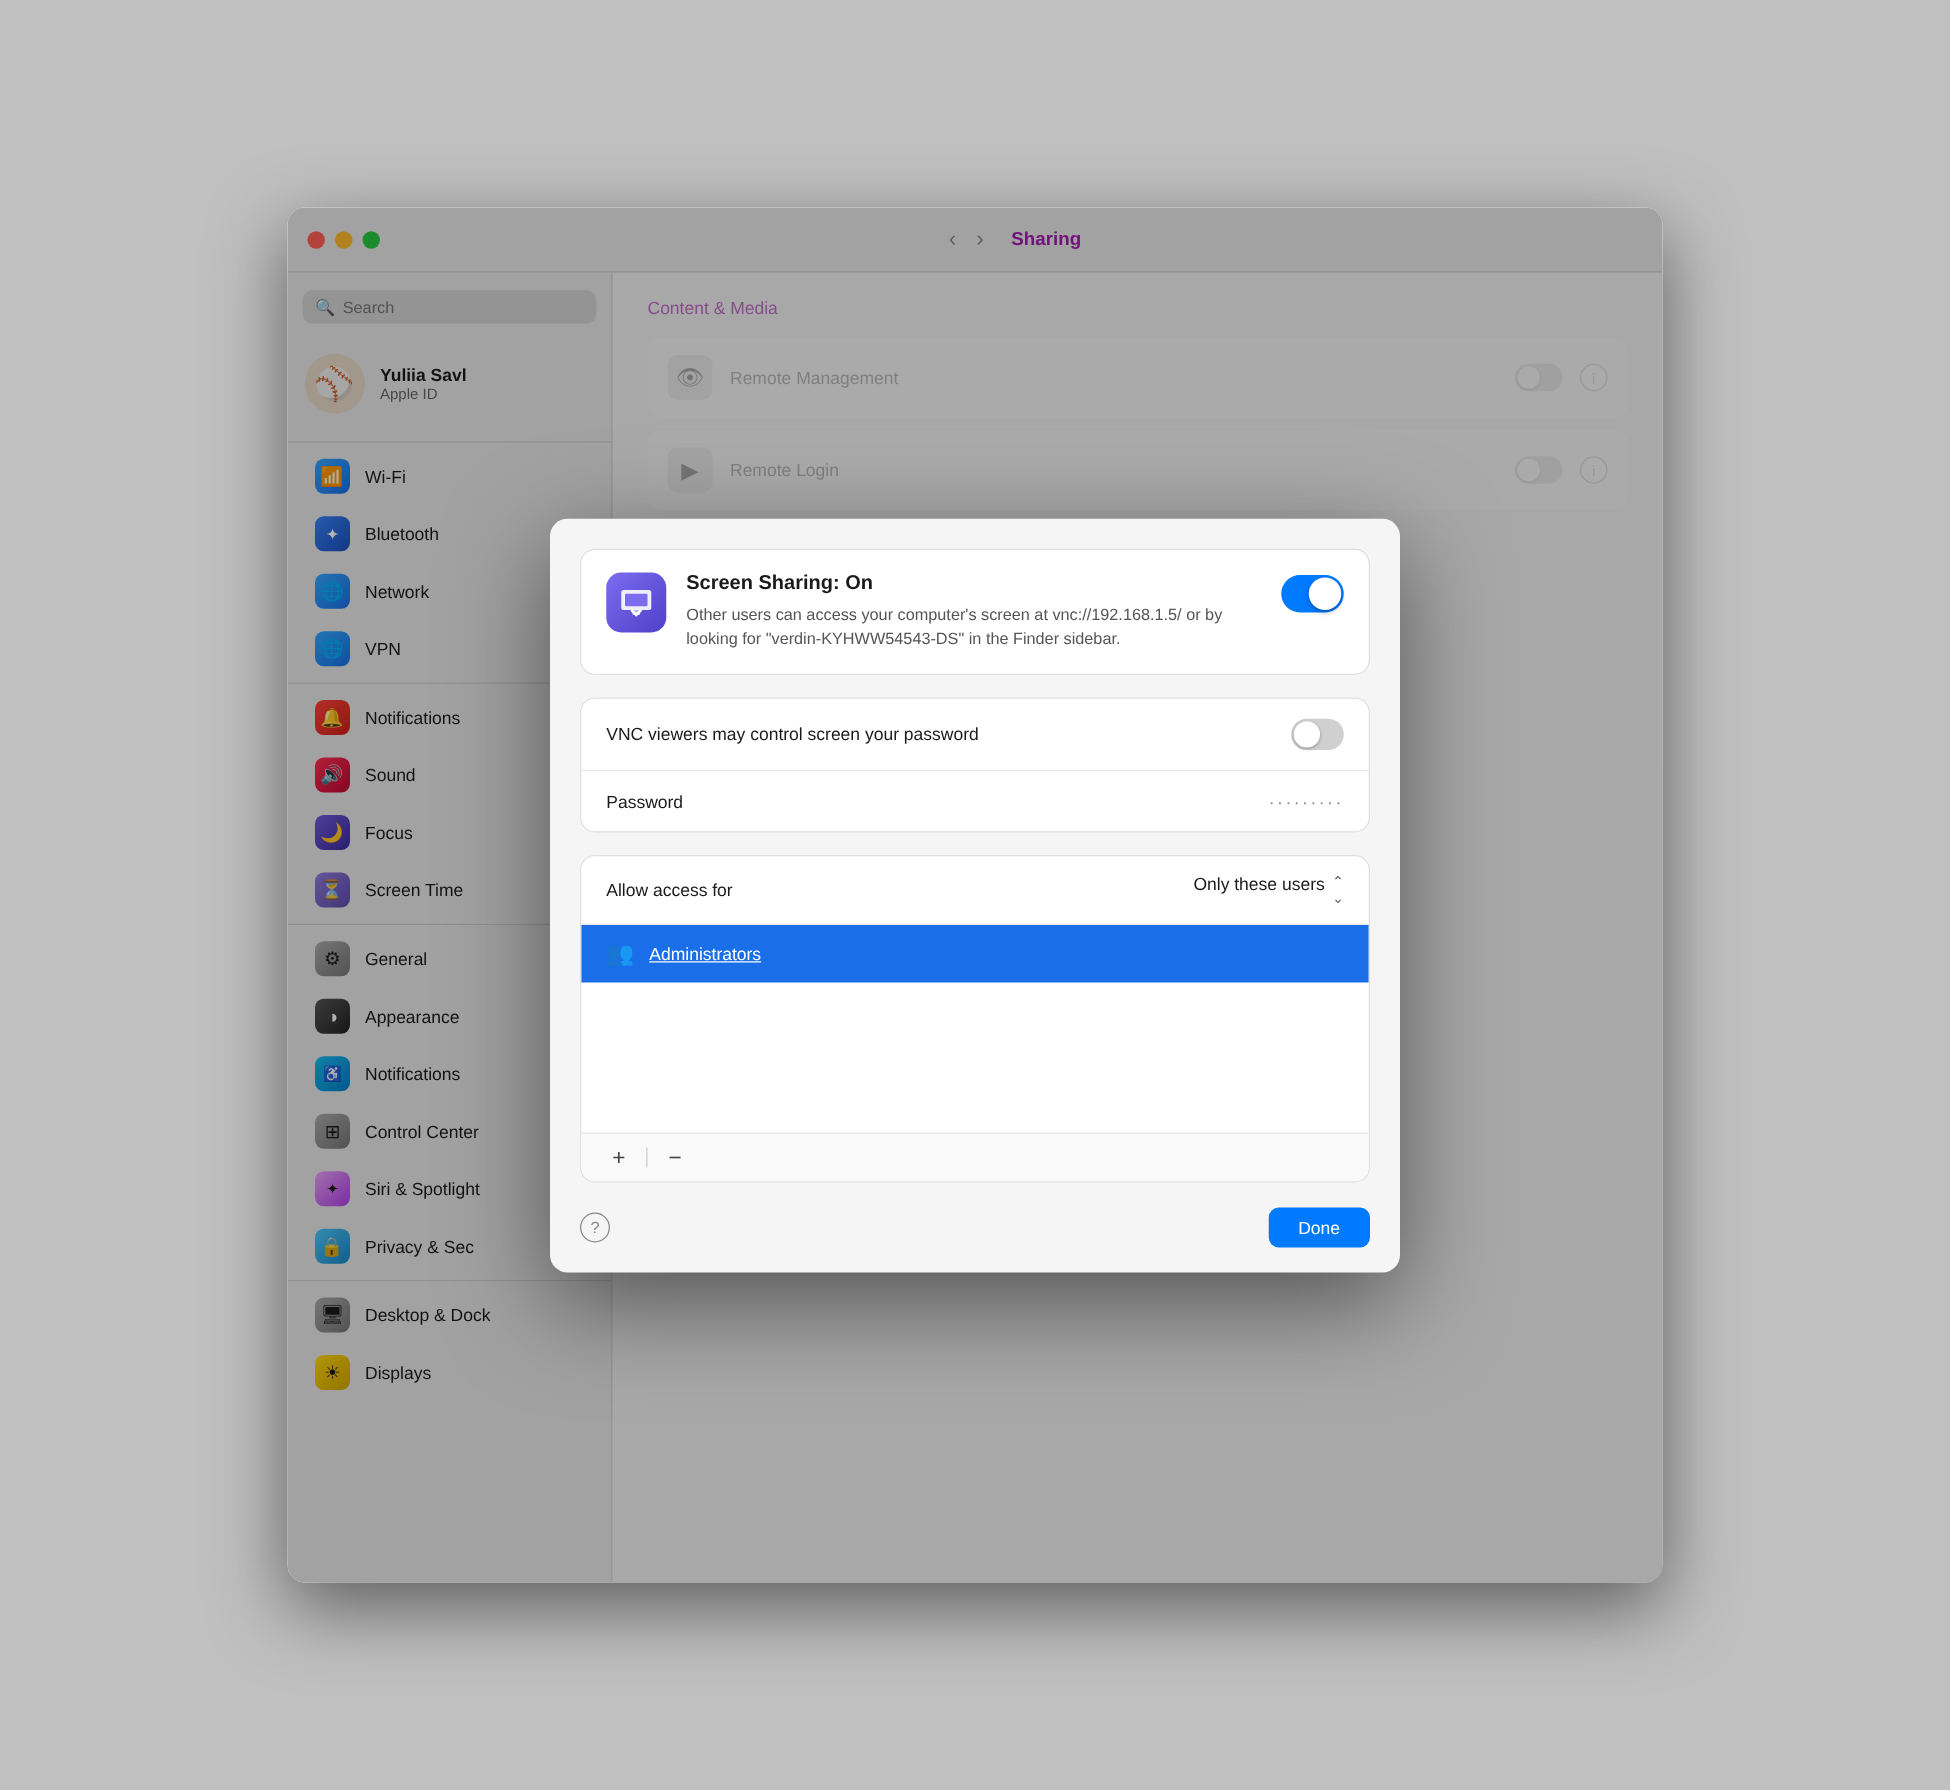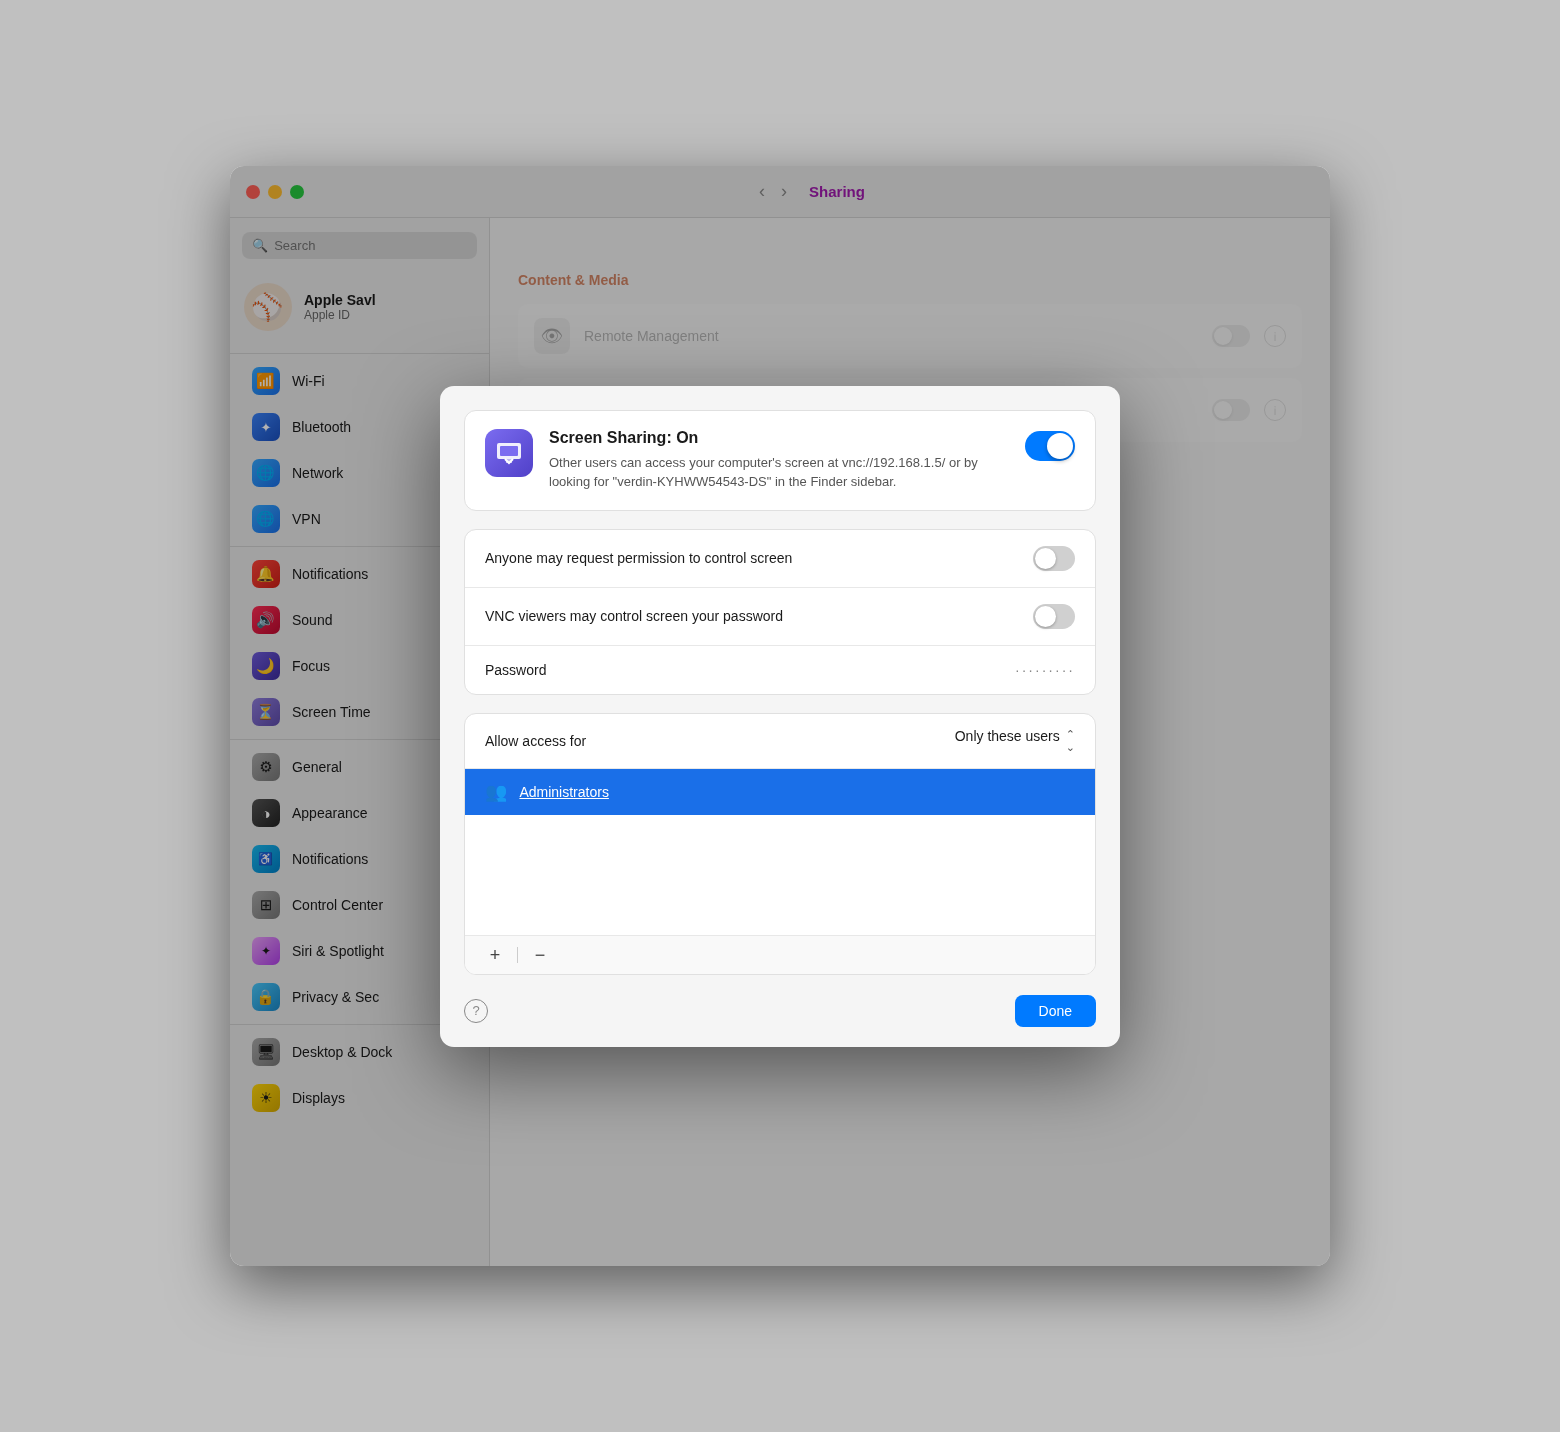--- a/index.html
+++ b/index.html
@@ -184,24 +184,23 @@
       background: #f5f5f5;
       display: flex;
       flex-direction: column;
       padding: 20px 28px;
       overflow-y: auto;
       position: relative;
     }
 
     .panel-subtitle {
       font-size: 14px;
-      font-weight: 700;
-      color: #c2410c;
+      font-weight: 400;
+      color: #a21caf;
       margin-bottom: 16px;
-      margin-top: 34px;
     }
 
     
     .sharing-row {
       background: white;
       border-radius: 10px;
       padding: 14px 16px;
       margin-bottom: 10px;
       display: flex;
       align-items: center;
@@ -543,21 +542,21 @@
       <div class="search-bar">
         <span class="search-icon-char">🔍</span>
         <input type="text" placeholder="Search" style="">
       </div>
 
       <div class="user-profile">
         <div class="baseball-icon">
           <span>⚾</span>
         </div>
         <div class="user-info">
-          <div class="user-name">Apple Savl</div>
+          <div class="user-name">Yuliia Savl</div>
           <div class="user-subtitle">Apple ID</div>
         </div>
       </div>
 
       <div class="sidebar-divider"></div>
 
       <div class="sidebar-item">
         <div class="sidebar-icon icon-wifi">📶</div>
         <span>Wi-Fi</span>
       </div>
@@ -666,24 +665,20 @@
           </div>
           <div class="screen-sharing-info">
             <div class="screen-sharing-title">Screen Sharing: On</div>
             <div class="screen-sharing-desc">Other users can access your computer's screen at vnc://192.168.1.5/ or by looking for "verdin-KYHWW54543-DS" in the Finder sidebar.</div>
           </div>
           <div class="toggle-large"></div>
         </div>
 
         <div class="options-section">
 
-          <div class="option-row">
-            <span class="option-label">Anyone may request permission to control screen</span>
-            <div class="toggle-medium"></div>
-          </div>
 
           <div class="option-row">
             <span class="option-label">VNC viewers may control screen your password</span>
             <div class="toggle-medium"></div>
           </div>
 
           <div class="option-row">
             <span class="option-label">Password</span>
             <span class="option-value">·········</span>
           </div>

